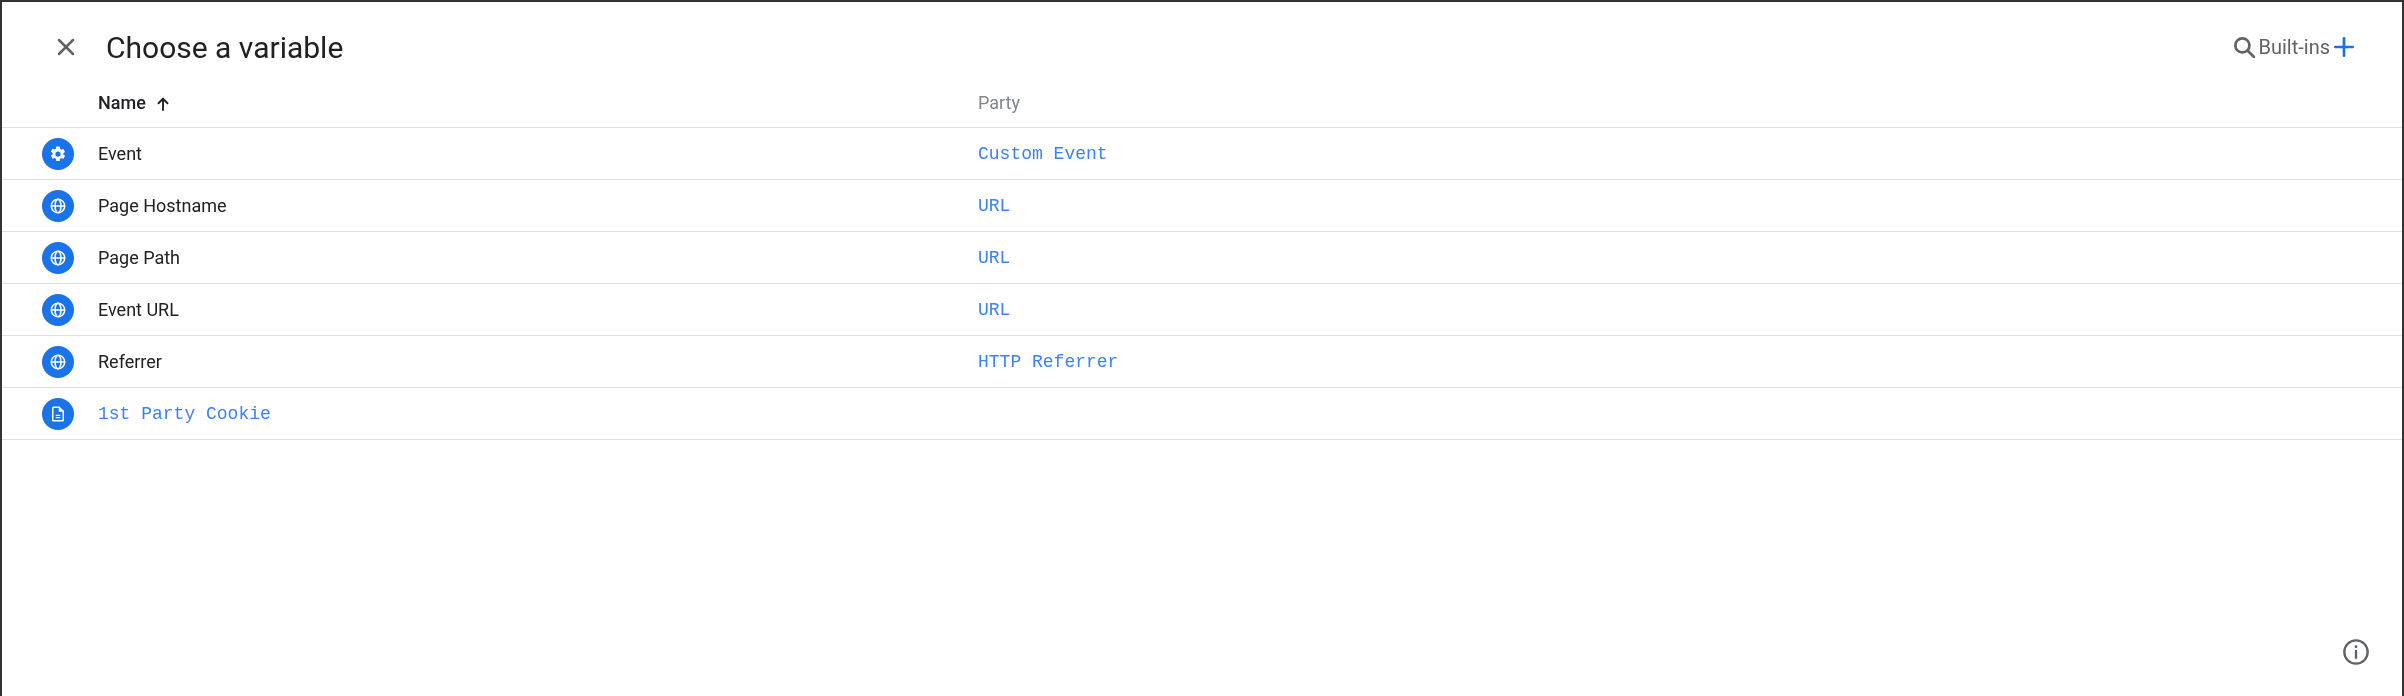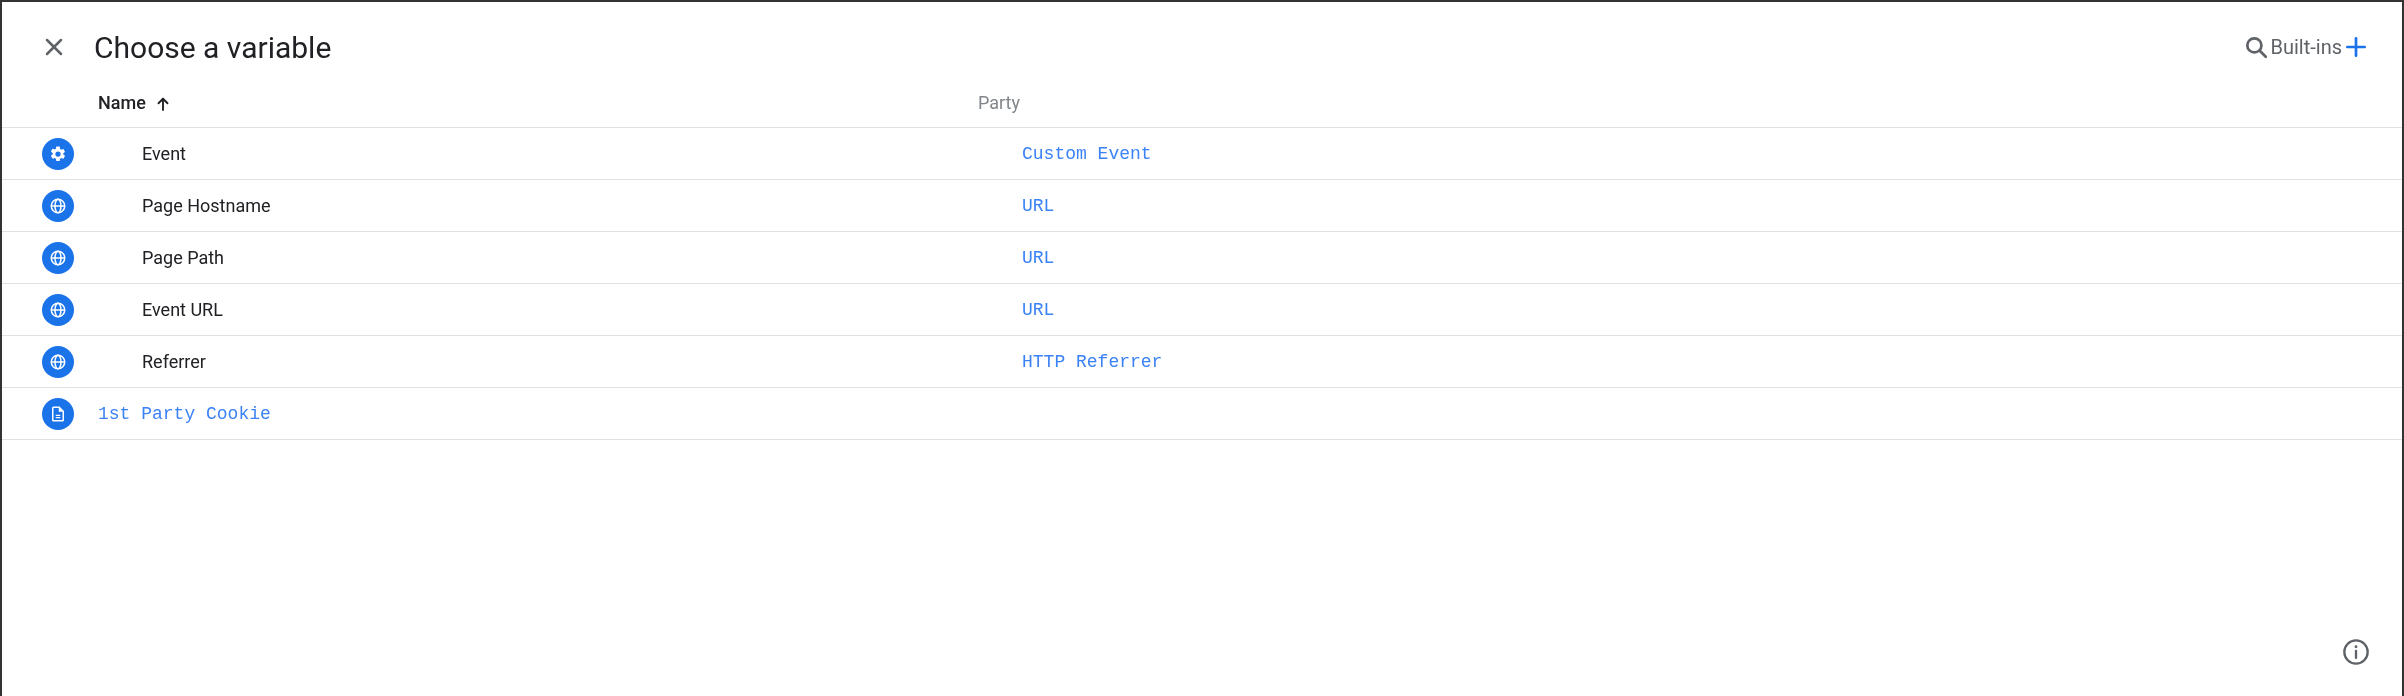--- a/index.html
+++ b/index.html
@@ -11,21 +11,21 @@
     font-family: 'Google Sans', 'Roboto', Arial, sans-serif;
     background: #fff;
     color: #202124;
     border: 2px solid #333;
     border-bottom: none;
     min-height: 696px;
   }
   .header {
     display: flex;
     align-items: center;
-    padding: 20px 32px;
+    padding: 20px 44px;
     height: 90px;
   }
   .close-btn {
     width: 40px;
     height: 40px;
     display: flex;
     align-items: center;
     justify-content: center;
     color: #5f6368;
     cursor: pointer;
@@ -132,21 +132,20 @@
     color: #fff;
   }
   .icon-circle svg {
     width: 18px;
     height: 18px;
   }
   .row-name {
     flex: 0 0 880px;
     font-size: 18px;
     color: #202124;
-    margin-left: 44px;
   }
   .row-type {
     flex: 1;
     font-size: 18px;
     color: #3b82f6;
     font-family: Liberation Mono, monospace;
   }
   .info-fab {
     position: fixed;
     right: 32px;

